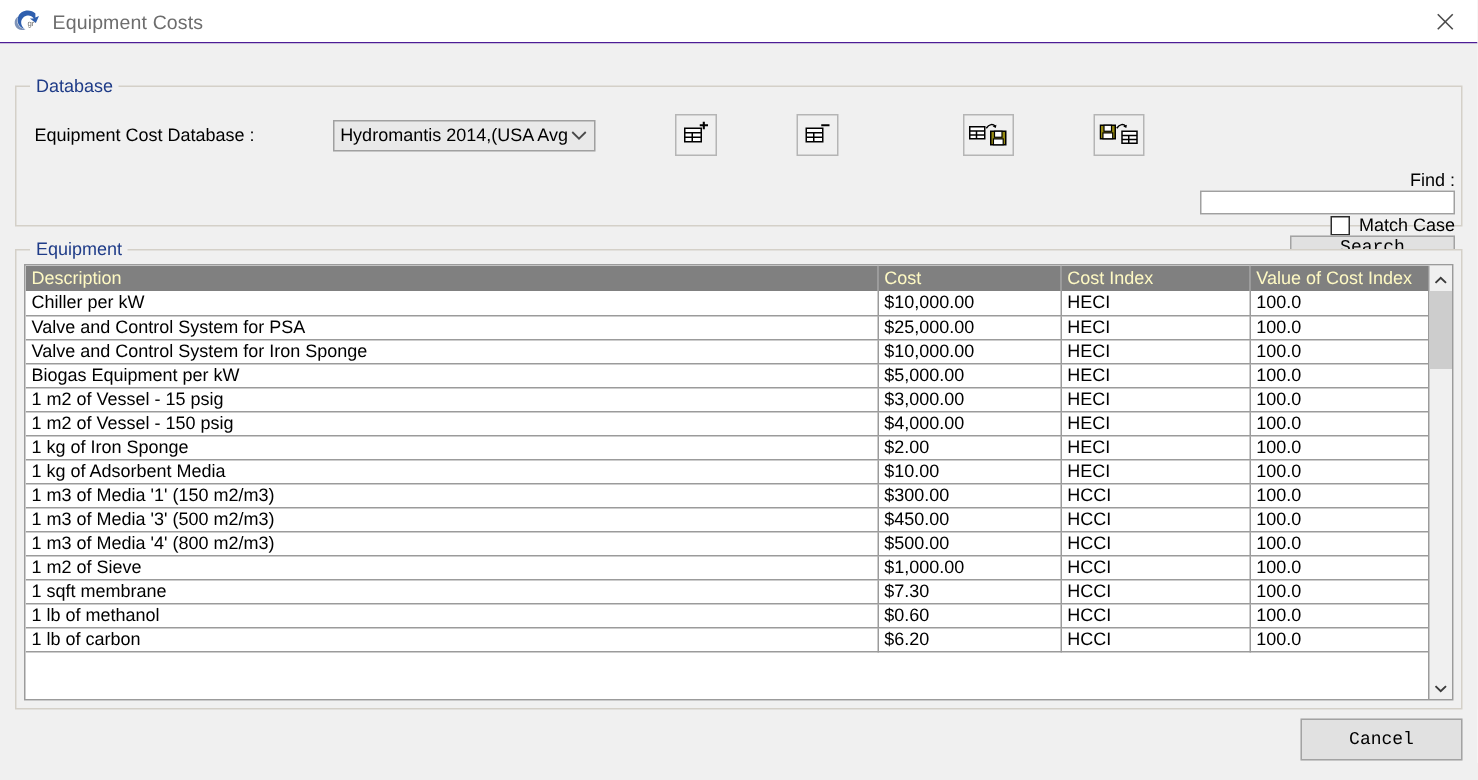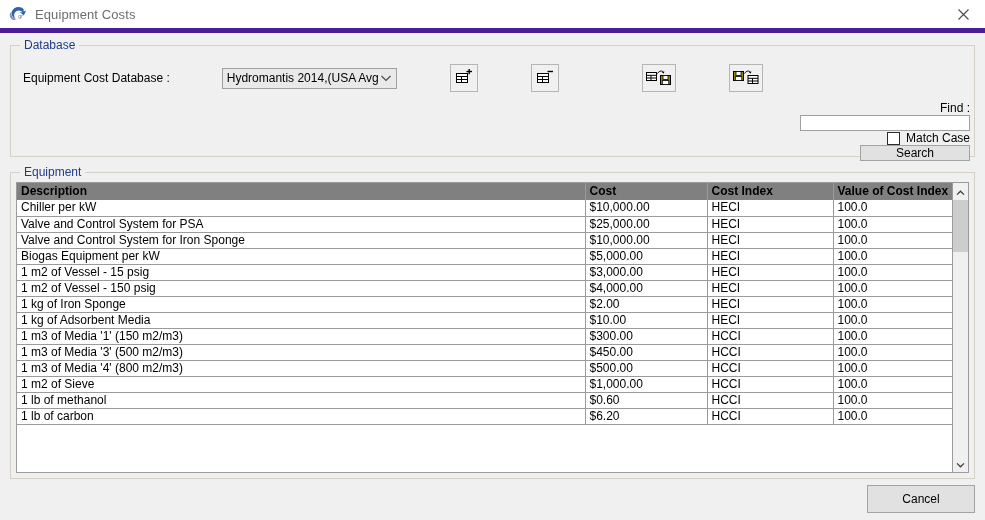--- a/index.html
+++ b/index.html
@@ -24,21 +24,21 @@
     flex-direction: column;
   }
 
   
   .titlebar {
     height: 28px;
     background: #ffffff;
     display: flex;
     align-items: center;
     flex: 0 0 28px;
-    border-bottom: 5px solid #4c1d95;
+    border-bottom: 1px solid #4c1d95;
   }
   .titlebar-icon {
     width: 18px;
     height: 18px;
     margin-left: 9px;
     margin-right: 8px;
     flex: 0 0 18px;
     display: block;
   }
   .titlebar-text {
@@ -78,22 +78,22 @@
     top: -8px;
     left: 9px;
     background: #f0f0f0;
     padding: 0 4px;
     font-size: 12px;
     color: #1f3c88;
     line-height: 14px;
   }
 
   #database-group {
-    margin-top: 12px;
-    height: 112px;
+    margin-top: 28px;
+    height: 94px;
   }
 
   
   .db-row {
     position: absolute;
     left: 12px;
     top: 17px;
     right: 10px;
     height: 30px;
     display: flex;
@@ -183,21 +183,21 @@
     flex: 0 0 13px;
   }
   .checkwrap .ck-label {
     margin-left: 6px;
     font-size: 12px;
   }
   .pushbutton {
     border: 1px solid #a3a3a3;
     background: #e1e1e1;
     box-sizing: border-box;
-    font-family: Liberation Sans, sans-serif;
+    font-family: Liberation Mono, monospace;
     font-size: 12px;
     color: #000;
     display: flex;
     align-items: center;
     justify-content: center;
     cursor: default;
   }
   #search-button {
     margin-left: 18px;
     width: 110px;
@@ -229,22 +229,22 @@
     position: relative;
   }
   table.datagrid {
     border-collapse: collapse;
     width: 100%;
     table-layout: fixed;
     font-size: 12px;
   }
   table.datagrid th {
     background: #808080;
-    color: #000000;
-    font-weight: bold;
+    color: #fef9c3;
+    font-weight: normal;
     text-align: left;
     padding: 1px 0 2px 4px;
     height: 15px;
     font-size: 12px;
     border-right: 1px solid #9b9b9b;
     box-sizing: border-box;
   }
   table.datagrid th:last-child { border-right: none; }
   table.datagrid td {
     height: 16px;
@@ -518,20 +518,26 @@
                   <td>HCCI</td>
                   <td>100.0</td>
                 </tr>
                 <tr>
                   <td>1 m2 of Sieve</td>
                   <td>$1,000.00</td>
                   <td>HCCI</td>
                   <td>100.0</td>
                 </tr>
                 <tr>
+                  <td>1 sqft membrane</td>
+                  <td>$7.30</td>
+                  <td>HCCI</td>
+                  <td>100.0</td>
+                </tr>
+                <tr>
                   <td>1 lb of methanol</td>
                   <td>$0.60</td>
                   <td>HCCI</td>
                   <td>100.0</td>
                 </tr>
                 <tr>
                   <td>1 lb of carbon</td>
                   <td>$6.20</td>
                   <td>HCCI</td>
                   <td>100.0</td>

